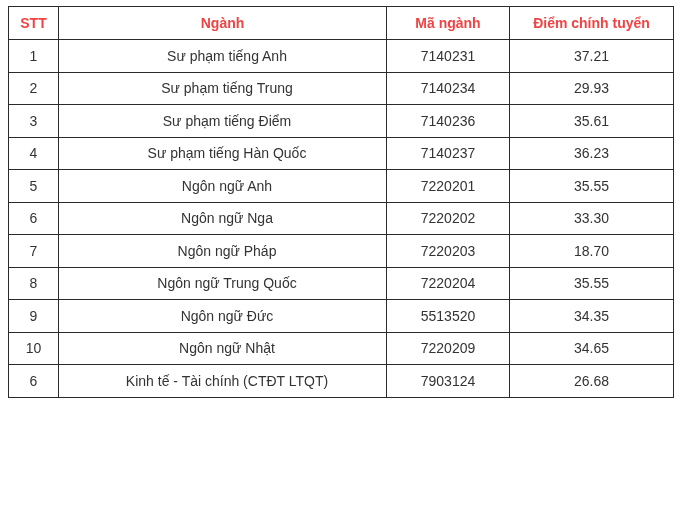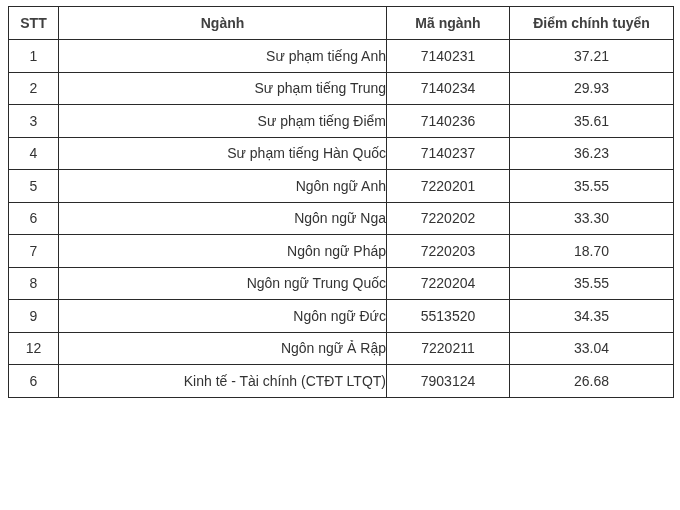--- a/index.html
+++ b/index.html
@@ -26,26 +26,26 @@
     }
     th, td {
       border: 1.5px solid #2a2a2a;
       height: 31.5px;
       padding: 0;
       font-size: 14px;
       vertical-align: middle;
     }
     th {
       font-weight: bold;
-      color: #404040;
+      color: #ef4444;
       text-align: center;
       height: 32px;
     }
     td.c { text-align: center; }
-    td.l { text-align: right; padding-left: 9px; }
+    td.l { text-align: center; padding-left: 9px; }
     col.stt { width: 50px; }
     col.nganh { width: 328px; }
     col.ma { width: 123px; }
     col.diem { width: 164px; }
   </style>
 </head>
 <body>
 
 <div class="wrap">
   <table>
@@ -112,24 +112,24 @@
         <td class="c">7220204</td>
         <td class="c">35.55</td>
       </tr>
       <tr>
         <td class="c">9</td>
         <td class="l">Ngôn ngữ Đức</td>
         <td class="c">5513520</td>
         <td class="c">34.35</td>
       </tr>
       <tr>
-        <td class="c">12</td>
-        <td class="l">Ngôn ngữ Ả Rập</td>
-        <td class="c">7220211</td>
-        <td class="c">33.04</td>
+        <td class="c">10</td>
+        <td class="l">Ngôn ngữ Nhật</td>
+        <td class="c">7220209</td>
+        <td class="c">34.65</td>
       </tr>
       <tr>
         <td class="c">6</td>
         <td class="l">Kinh tế - Tài chính (CTĐT LTQT)</td>
         <td class="c">7903124</td>
         <td class="c">26.68</td>
       </tr>
     </tbody>
   </table>
 </div>

